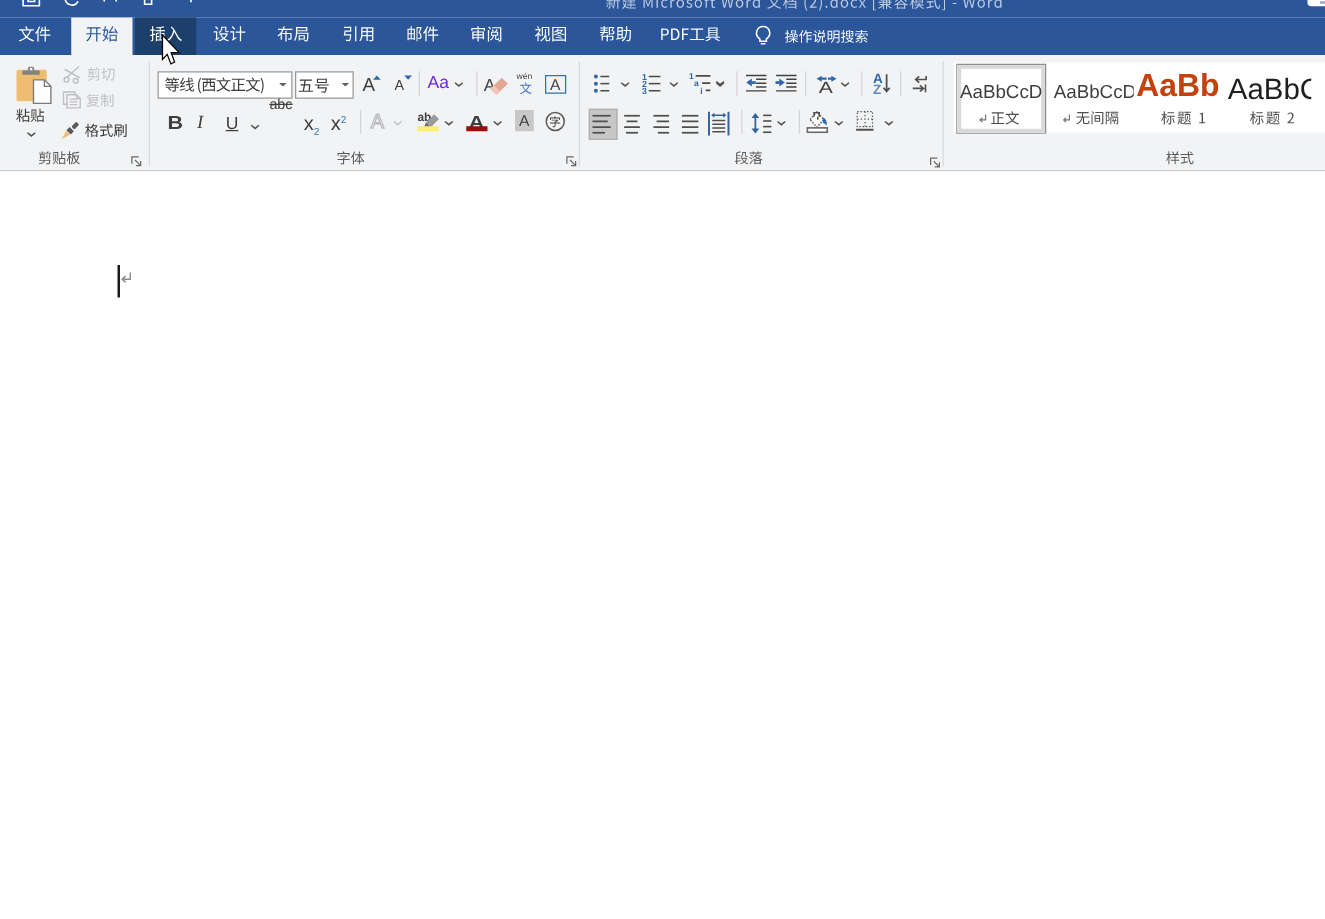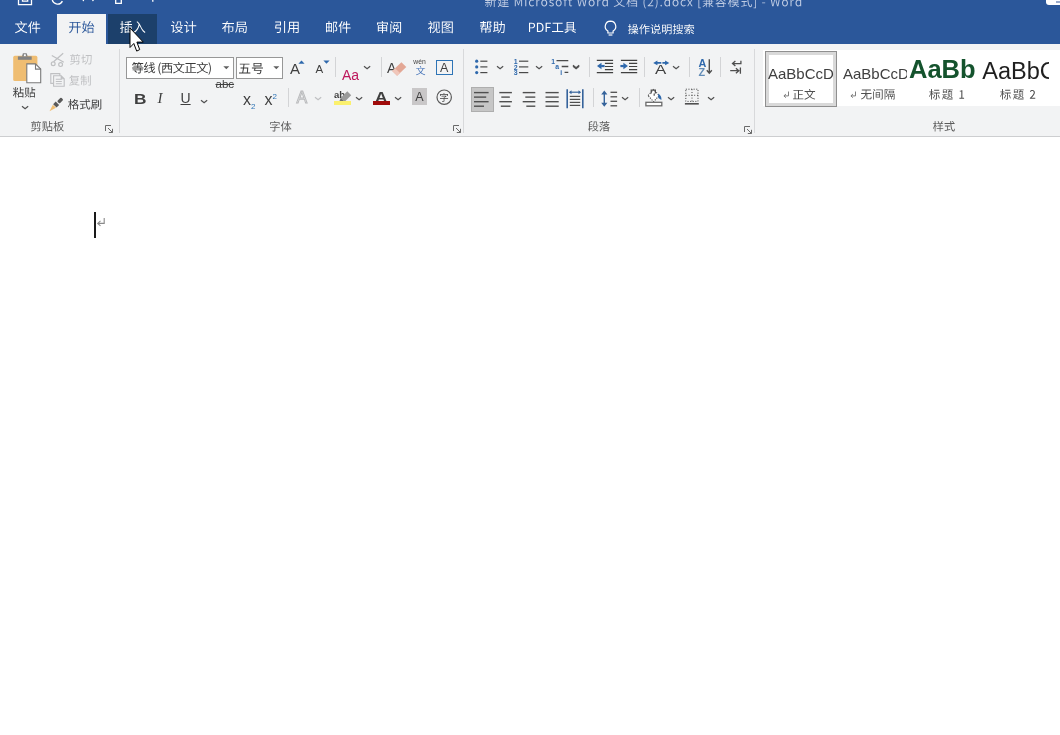--- a/index.html
+++ b/index.html
@@ -153,21 +153,21 @@
     </svg>
 <div class="ab t15" style="left:290px;top:60px;color:#3f3f3f">A</div>
 <svg class="ab" style="left:298.4px;top:59.5px" width="7" height="5" viewBox="0 0 7 5">
       <path d="M0.4,3.7 h6.2 l-3.1,-3.3 z" fill="#2e68ac"></path>
     </svg>
 <div class="ab t12" style="left:315.5px;top:63px;color:#3f3f3f">A</div>
 <svg class="ab" style="left:322.5px;top:59.6px" width="7" height="5" viewBox="0 0 7 5">
       <path d="M0.4,0.4 h6.2 l-3.1,3.4 z" fill="#2e68ac"></path>
     </svg>
 <div class="ab" style="left:335.3px;top:57.0px;width:1px;height:20.0px;background:#d3d4d6"></div>
-<div class="ab t14" style="left:342px;top:67px;color:#be185d">Aa</div>
+<div class="ab t14" style="left:342px;top:57px;color:#6d28d9">Aa</div>
 <svg class="ab" style="left:363.2px;top:64.7px" width="8.2" height="6" viewBox="0 0 8.2 6">
       <path fill="none" stroke="#505050" stroke-width="1.2" d="M1,1.2 L4.1,3.742 L7.2,1.2"></path>
     </svg>
 <div class="ab" style="left:380.5px;top:57.0px;width:1px;height:20.0px;background:#d3d4d6"></div>
 <div class="ab t14" style="left:387px;top:59.5px;color:#3f3f3f">A</div>
 <svg class="ab" style="left:389px;top:58px" width="19" height="18" viewBox="0 0 19 18">
       <path d="M3.2,13 L12.4,4.2 L17.3,9.0 L8.1,17.8 Z" fill="#e3a795"></path>
       <path d="M3.2,13 L6.1,10.2 L11,15 L8.1,17.8 Z" fill="#f0c6ba"></path>
     </svg>
 <div class="ab" style="left:411px;top:57.5px;width:17px;height:8px;font:6.8px/8px 'Liberation Sans',sans-serif;color:#444;text-align:center">wén</div>
@@ -374,21 +374,21 @@
       <path d="M6.5,0.5 v4.4 h-4.4 m1.8,-1.8 l-2,1.8 l2,1.8" fill="none" stroke="#707070" stroke-width="0.9"></path>
     </svg>
 <div class="ab st" style="left:843px;top:64.5px;width:64px">AaBbCcDc</div>
 <svg class="ab " style="left:859.8px;top:87.7px;" width="35.8" height="12.5" viewBox="-0.5 -10.6 35.8 12.5">
       <path fill="#4f4f4f" d="M1.3 -9.0V-8.1H5.2C5.1 -7.3 5.1 -6.4 5.0 -5.5H0.6V-4.7H4.8C4.3 -2.7 3.2 -0.8 0.5 0.2C0.7 0.4 0.9 0.7 1.0 0.9C4.0 -0.3 5.2 -2.4 5.7 -4.7H5.9V-0.7C5.9 0.4 6.3 0.7 7.5 0.7C7.7 0.7 9.4 0.7 9.6 0.7C10.7 0.7 11.0 0.2 11.1 -1.7C10.9 -1.7 10.5 -1.9 10.3 -2.1C10.2 -0.5 10.1 -0.2 9.6 -0.2C9.2 -0.2 7.8 -0.2 7.5 -0.2C6.9 -0.2 6.8 -0.3 6.8 -0.7V-4.7H11.0V-5.5H5.8C6.0 -6.4 6.0 -7.3 6.0 -8.1H10.4V-9.0ZM12.7 -7.1V0.9H13.5V-7.1ZM12.8 -9.2C13.4 -8.7 14.0 -7.9 14.2 -7.5L15.0 -7.9C14.7 -8.4 14.0 -9.1 13.5 -9.6ZM16.0 -3.4H18.8V-1.9H16.0ZM16.0 -5.7H18.8V-4.2H16.0ZM15.2 -6.4V-1.1H19.6V-6.4ZM15.7 -9.1V-8.3H21.3V-0.1C21.3 0.0 21.3 0.1 21.1 0.1C20.9 0.1 20.5 0.1 20.0 0.1C20.1 0.3 20.2 0.7 20.3 0.9C21.0 0.9 21.5 0.9 21.8 0.7C22.1 0.6 22.2 0.4 22.2 -0.1V-9.1ZM29.1 -7.2H32.8V-6.1H29.1ZM28.3 -7.8V-5.5H33.6V-7.8ZM27.7 -9.2V-8.5H34.2V-9.2ZM24.1 -9.3V0.9H24.9V-8.5H26.3C26.1 -7.7 25.8 -6.7 25.4 -5.9C26.3 -4.9 26.5 -4.1 26.5 -3.5C26.5 -3.1 26.4 -2.8 26.2 -2.7C26.1 -2.6 26.0 -2.6 25.9 -2.6C25.7 -2.6 25.4 -2.6 25.2 -2.6C25.3 -2.4 25.4 -2.0 25.4 -1.8C25.7 -1.8 25.9 -1.8 26.2 -1.8C26.4 -1.9 26.6 -1.9 26.8 -2.1C27.1 -2.3 27.2 -2.8 27.2 -3.4C27.2 -4.2 27.0 -5.0 26.2 -6.0C26.6 -6.9 27.0 -8.0 27.4 -9.0L26.8 -9.3L26.7 -9.3ZM32.1 -3.9C31.9 -3.4 31.5 -2.7 31.2 -2.3H29.1V-1.6H30.6V0.7H31.3V-1.6H32.8V-2.3H31.9C32.1 -2.7 32.4 -3.2 32.7 -3.7ZM29.3 -3.7C29.6 -3.3 30.0 -2.6 30.1 -2.3L30.7 -2.5C30.6 -2.9 30.2 -3.5 29.8 -4.0ZM27.8 -4.8V0.9H28.6V-4.1H33.3V0.0C33.3 0.2 33.2 0.2 33.1 0.2C33.0 0.2 32.6 0.2 32.2 0.2C32.3 0.4 32.4 0.7 32.4 0.9C33.0 0.9 33.5 0.9 33.7 0.8C34.0 0.7 34.1 0.4 34.1 0.1V-4.8Z"></path>
     </svg>
 <svg class="ab" style="left:848.5px;top:91.3px" width="8" height="8" viewBox="0 0 8 8">
       <path d="M6.5,0.5 v4.4 h-4.4 m1.8,-1.8 l-2,1.8 l2,1.8" fill="none" stroke="#707070" stroke-width="0.9"></path>
     </svg>
 <div class="ab" style="left:909px;top:52px;width:70.5px;height:32px;overflow:hidden">
-      <div style="position:absolute;left:0;top:3px;font:bold 25.5px 'Liberation Sans',sans-serif;color:#14532d">AaBb</div>
+      <div style="position:absolute;left:0;top:3px;font:bold 25.5px 'Liberation Sans',sans-serif;color:#c2410c">AaBb</div>
     </div>
 <svg class="ab " style="left:927.5px;top:87.6px;" width="37.1" height="12.7" viewBox="-0.7 -10.7 37.1 12.7">
       <path fill="#4f4f4f" d="M5.4 -8.9V-8.0H10.5V-8.9ZM9.0 -3.8C9.6 -2.6 10.1 -1.1 10.3 -0.2L11.1 -0.5C10.9 -1.4 10.3 -2.9 9.8 -4.0ZM5.7 -4.0C5.4 -2.7 4.9 -1.5 4.2 -0.7C4.4 -0.6 4.8 -0.3 4.9 -0.2C5.6 -1.1 6.1 -2.4 6.5 -3.8ZM4.9 -6.1V-5.3H7.4V-0.2C7.4 -0.1 7.3 -0.0 7.2 0.0C7.0 0.0 6.5 0.0 5.9 -0.0C6.0 0.3 6.1 0.6 6.1 0.9C6.9 0.9 7.5 0.9 7.8 0.7C8.2 0.6 8.3 0.3 8.3 -0.2V-5.3H11.1V-6.1ZM2.3 -9.7V-7.3H0.6V-6.5H2.2C1.8 -5.0 1.0 -3.4 0.3 -2.5C0.4 -2.3 0.7 -1.9 0.8 -1.7C1.3 -2.4 1.9 -3.6 2.3 -4.9V0.9H3.2V-5.2C3.6 -4.6 4.1 -3.9 4.3 -3.5L4.8 -4.2C4.5 -4.5 3.5 -5.8 3.2 -6.2V-6.5H4.7V-7.3H3.2V-9.7ZM14.9 -7.1H17.3V-6.3H14.9ZM14.9 -8.6H17.3V-7.7H14.9ZM14.2 -9.3V-5.6H18.1V-9.3ZM21.0 -6.1C20.9 -3.1 20.6 -1.7 18.2 -0.9C18.4 -0.8 18.6 -0.5 18.6 -0.3C21.3 -1.2 21.6 -2.9 21.7 -6.1ZM21.4 -2.2C22.1 -1.6 23.0 -0.9 23.4 -0.4L24.0 -0.9C23.5 -1.4 22.6 -2.1 21.9 -2.6ZM14.3 -3.5C14.3 -1.8 14.1 -0.4 13.3 0.5C13.5 0.6 13.8 0.8 13.9 0.9C14.3 0.3 14.6 -0.3 14.8 -1.1C15.8 0.4 17.6 0.7 20.0 0.7H23.8C23.8 0.5 23.9 0.1 24.1 -0.1C23.4 -0.0 20.6 -0.0 20.0 -0.0C18.6 -0.1 17.5 -0.1 16.6 -0.5V-2.2H18.5V-2.8H16.6V-4.1H18.7V-4.8H13.5V-4.1H15.8V-0.9C15.5 -1.2 15.2 -1.6 15.0 -2.0C15.0 -2.5 15.1 -3.0 15.1 -3.5ZM19.2 -7.4V-2.5H19.9V-6.7H22.7V-2.5H23.4V-7.4H21.2C21.4 -7.7 21.5 -8.1 21.7 -8.5H24.0V-9.2H18.7V-8.5H20.8C20.7 -8.1 20.6 -7.7 20.4 -7.4ZM30.7 0.0H35.4V-0.9H33.7V-8.5H32.9C32.4 -8.2 31.9 -8.0 31.1 -7.9V-7.2H32.6V-0.9H30.7Z"></path>
     </svg>
 <div class="ab" style="left:972px;top:52px;width:77px;height:32px;overflow:hidden">
       <div style="position:absolute;left:10.3px;top:6px;font:23.5px 'Liberation Sans',sans-serif;color:#1f1f1f">AaBbC</div>
     </div>
 <svg class="ab " style="left:999.4px;top:87.6px;" width="37.3" height="12.7" viewBox="-0.7 -10.7 37.3 12.7">
       <path fill="#4f4f4f" d="M5.4 -8.9V-8.0H10.5V-8.9ZM9.0 -3.8C9.6 -2.6 10.1 -1.1 10.3 -0.2L11.1 -0.5C10.9 -1.4 10.3 -2.9 9.8 -4.0ZM5.7 -4.0C5.4 -2.7 4.9 -1.5 4.2 -0.7C4.4 -0.6 4.8 -0.3 4.9 -0.2C5.6 -1.1 6.1 -2.4 6.5 -3.8ZM4.9 -6.1V-5.3H7.4V-0.2C7.4 -0.1 7.3 -0.0 7.2 0.0C7.0 0.0 6.5 0.0 5.9 -0.0C6.0 0.3 6.1 0.6 6.1 0.9C6.9 0.9 7.5 0.9 7.8 0.7C8.2 0.6 8.3 0.3 8.3 -0.2V-5.3H11.1V-6.1ZM2.3 -9.7V-7.3H0.6V-6.5H2.2C1.8 -5.0 1.0 -3.4 0.3 -2.5C0.4 -2.3 0.7 -1.9 0.8 -1.7C1.3 -2.4 1.9 -3.6 2.3 -4.9V0.9H3.2V-5.2C3.6 -4.6 4.1 -3.9 4.3 -3.5L4.8 -4.2C4.5 -4.5 3.5 -5.8 3.2 -6.2V-6.5H4.7V-7.3H3.2V-9.7ZM14.9 -7.1H17.3V-6.3H14.9ZM14.9 -8.6H17.3V-7.7H14.9ZM14.2 -9.3V-5.6H18.1V-9.3ZM21.0 -6.1C20.9 -3.1 20.6 -1.7 18.2 -0.9C18.4 -0.8 18.6 -0.5 18.6 -0.3C21.3 -1.2 21.6 -2.9 21.7 -6.1ZM21.4 -2.2C22.1 -1.6 23.0 -0.9 23.4 -0.4L24.0 -0.9C23.5 -1.4 22.6 -2.1 21.9 -2.6ZM14.3 -3.5C14.3 -1.8 14.1 -0.4 13.3 0.5C13.5 0.6 13.8 0.8 13.9 0.9C14.3 0.3 14.6 -0.3 14.8 -1.1C15.8 0.4 17.6 0.7 20.0 0.7H23.8C23.8 0.5 23.9 0.1 24.1 -0.1C23.4 -0.0 20.6 -0.0 20.0 -0.0C18.6 -0.1 17.5 -0.1 16.6 -0.5V-2.2H18.5V-2.8H16.6V-4.1H18.7V-4.8H13.5V-4.1H15.8V-0.9C15.5 -1.2 15.2 -1.6 15.0 -2.0C15.0 -2.5 15.1 -3.0 15.1 -3.5ZM19.2 -7.4V-2.5H19.9V-6.7H22.7V-2.5H23.4V-7.4H21.2C21.4 -7.7 21.5 -8.1 21.7 -8.5H24.0V-9.2H18.7V-8.5H20.8C20.7 -8.1 20.6 -7.7 20.4 -7.4ZM30.2 0.0H35.6V-0.9H33.2C32.8 -0.9 32.3 -0.9 31.8 -0.8C33.8 -2.7 35.2 -4.5 35.2 -6.2C35.2 -7.7 34.2 -8.7 32.7 -8.7C31.6 -8.7 30.8 -8.2 30.2 -7.4L30.8 -6.8C31.3 -7.4 31.8 -7.8 32.5 -7.8C33.6 -7.8 34.1 -7.1 34.1 -6.1C34.1 -4.7 32.9 -3.0 30.2 -0.6Z"></path>
     </svg>

